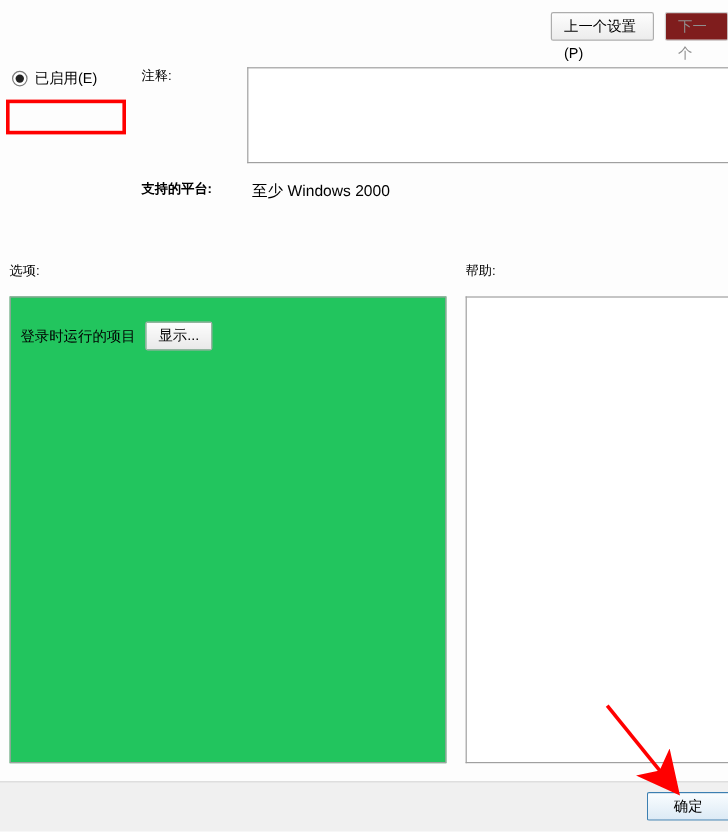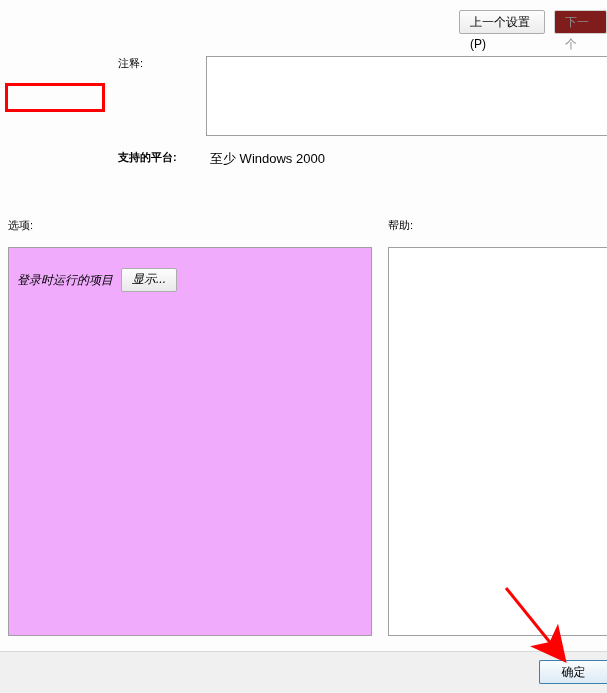--- a/index.html
+++ b/index.html
@@ -95,24 +95,23 @@
     position: absolute;
     left: 210px; top: 150px;
     font-size: 13px;
   }
 
   .options-panel {
     position: absolute;
     left: 8px; top: 247px;
     width: 364px; height: 389px;
     border: 1px solid #a0a0a0;
-    background: #f0abfc;
+    background: #22c55e;
     box-sizing: border-box;
     padding: 6px 8px;
-    font-style: italic;
   }
   .opt-line { display:flex; align-items:center; gap:8px; margin-top:14px;}
   .opt-text { font-size: 12px; }
   .show-btn {
     height: 22px;
     border: 1px solid #adadad;
     background: linear-gradient(#fdfdfd, #e9e9e9);
     border-radius: 2px;
     font-size: 12px;
     padding: 0 10px;
@@ -161,20 +160,24 @@
 </style>
 </head>
 <body>
 
 <div class="root">
 
   <div class="nav-btn nav-prev">上一个设置(P)</div>
   <div class="nav-btn nav-next">下一个</div>
 
   <div class="radio-col">
+    <div class="radio-row">
+      <span class="radio checked"></span>
+      <span class="radio-label">已启用(E)</span>
+    </div>
   </div>
   <div class="highlight-box"></div>
 
   <div class="lbl lbl-comment">注释:</div>
   <div class="comment-box"></div>
 
   <div class="lbl lbl-platform">支持的平台:</div>
   <div class="platform-val">至少 Windows 2000</div>
 
   <div class="lbl lbl-options">选项:</div>

